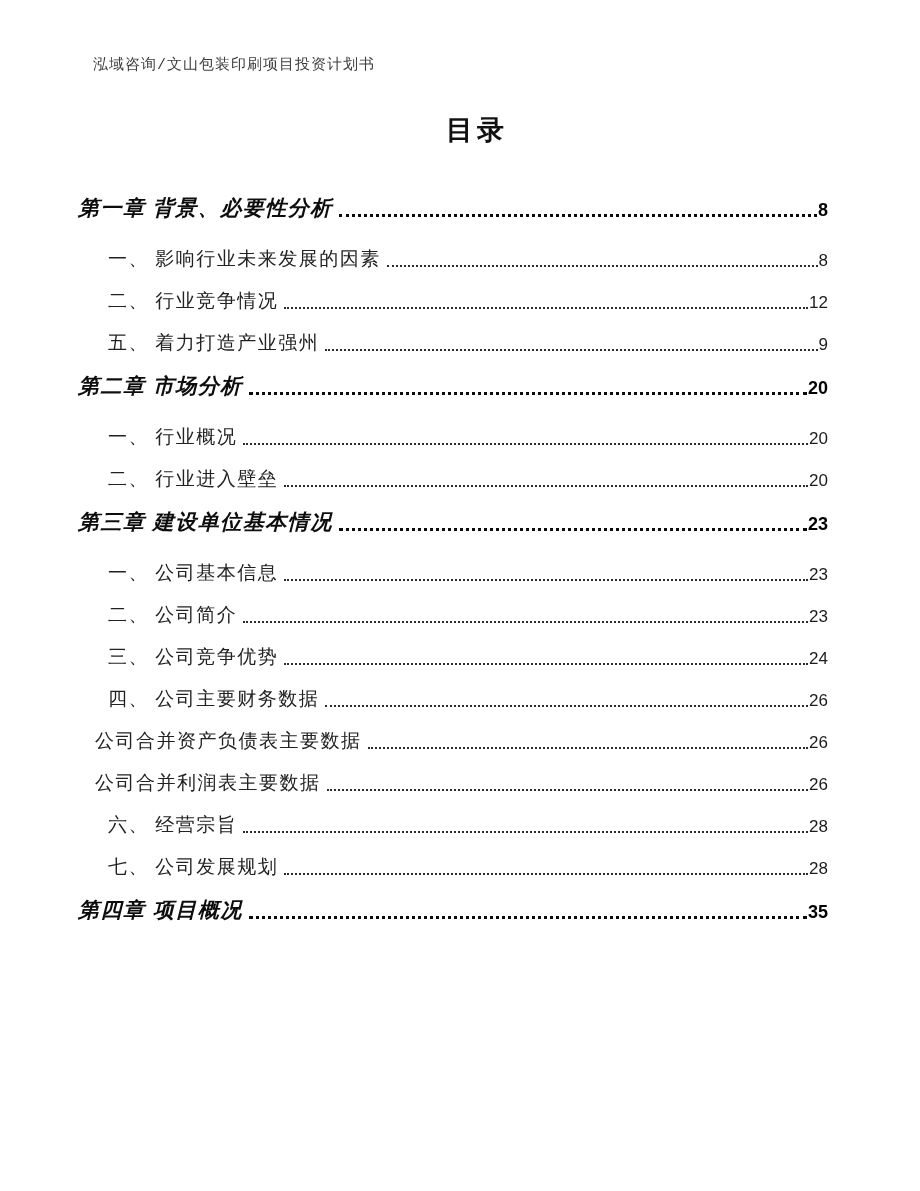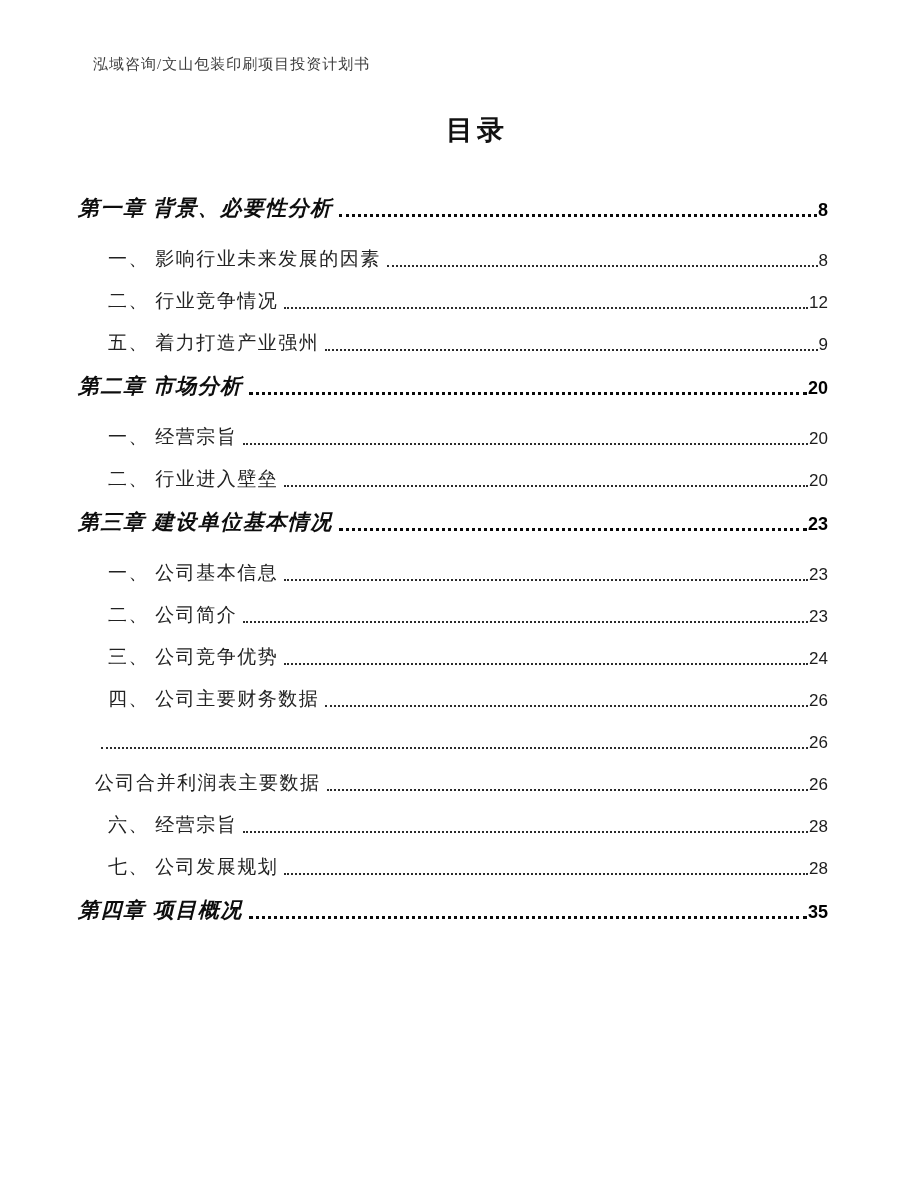--- a/index.html
+++ b/index.html
@@ -16,21 +16,21 @@
     font-family: "Liberation Serif", serif;
     color: #1a1a1a;
   }
   .doc-header {
     position: absolute;
     left: 93px;
     top: 55px;
     font-size: 15px;
     letter-spacing: 1px;
     color: #3d3d3d;
-    font-family: Liberation Serif, serif;
+    font-family: Liberation Mono, monospace;
     white-space: nowrap;
   }
   .doc-title {
     position: absolute;
     top: 112px;
     left: 0;
     width: 920px;
     text-align: center;
     font-size: 27px;
     font-weight: 700;
@@ -136,21 +136,21 @@
       <span class="pagenum">9</span>
     </div>
 
     <div class="row chapter">
       <span class="entry-text">第二章 市场分析</span>
       <span class="leader"></span>
       <span class="pagenum">20</span>
     </div>
 
     <div class="row sub">
-      <span class="entry-text">一、 经营宗旨</span>
+      <span class="entry-text">一、 行业概况</span>
       <span class="leader"></span>
       <span class="pagenum">20</span>
     </div>
 
     <div class="row sub">
       <span class="entry-text">二、 行业进入壁垒</span>
       <span class="leader"></span>
       <span class="pagenum">20</span>
     </div>
 
@@ -178,20 +178,21 @@
       <span class="pagenum">24</span>
     </div>
 
     <div class="row sub">
       <span class="entry-text">四、 公司主要财务数据</span>
       <span class="leader"></span>
       <span class="pagenum">26</span>
     </div>
 
     <div class="row plain">
+      <span class="entry-text">公司合并资产负债表主要数据</span>
       <span class="leader"></span>
       <span class="pagenum">26</span>
     </div>
 
     <div class="row plain">
       <span class="entry-text">公司合并利润表主要数据</span>
       <span class="leader"></span>
       <span class="pagenum">26</span>
     </div>
 

